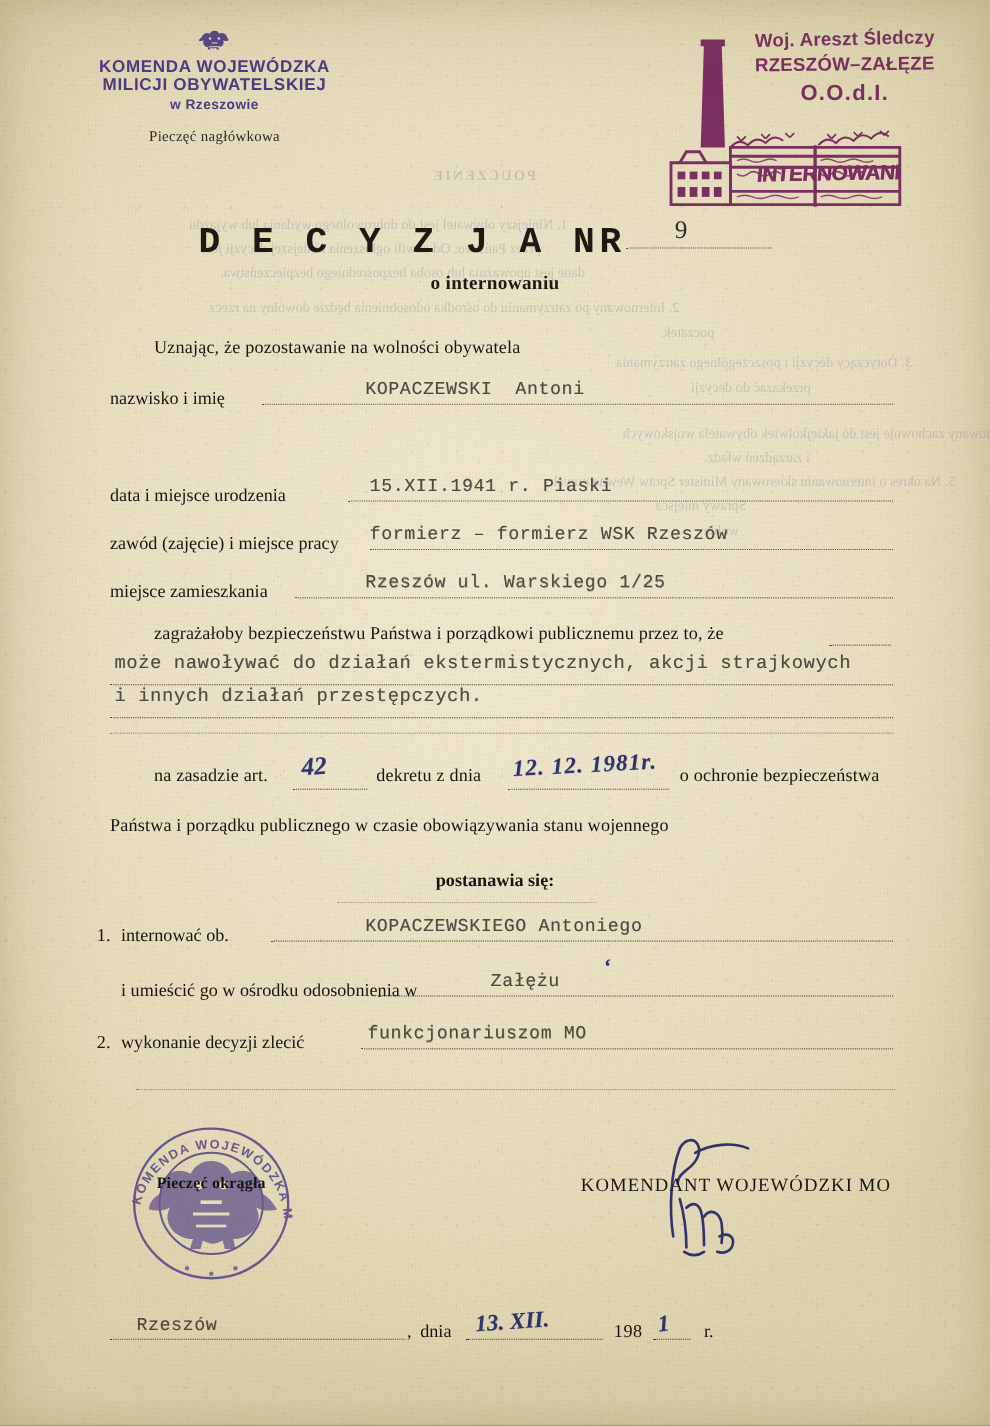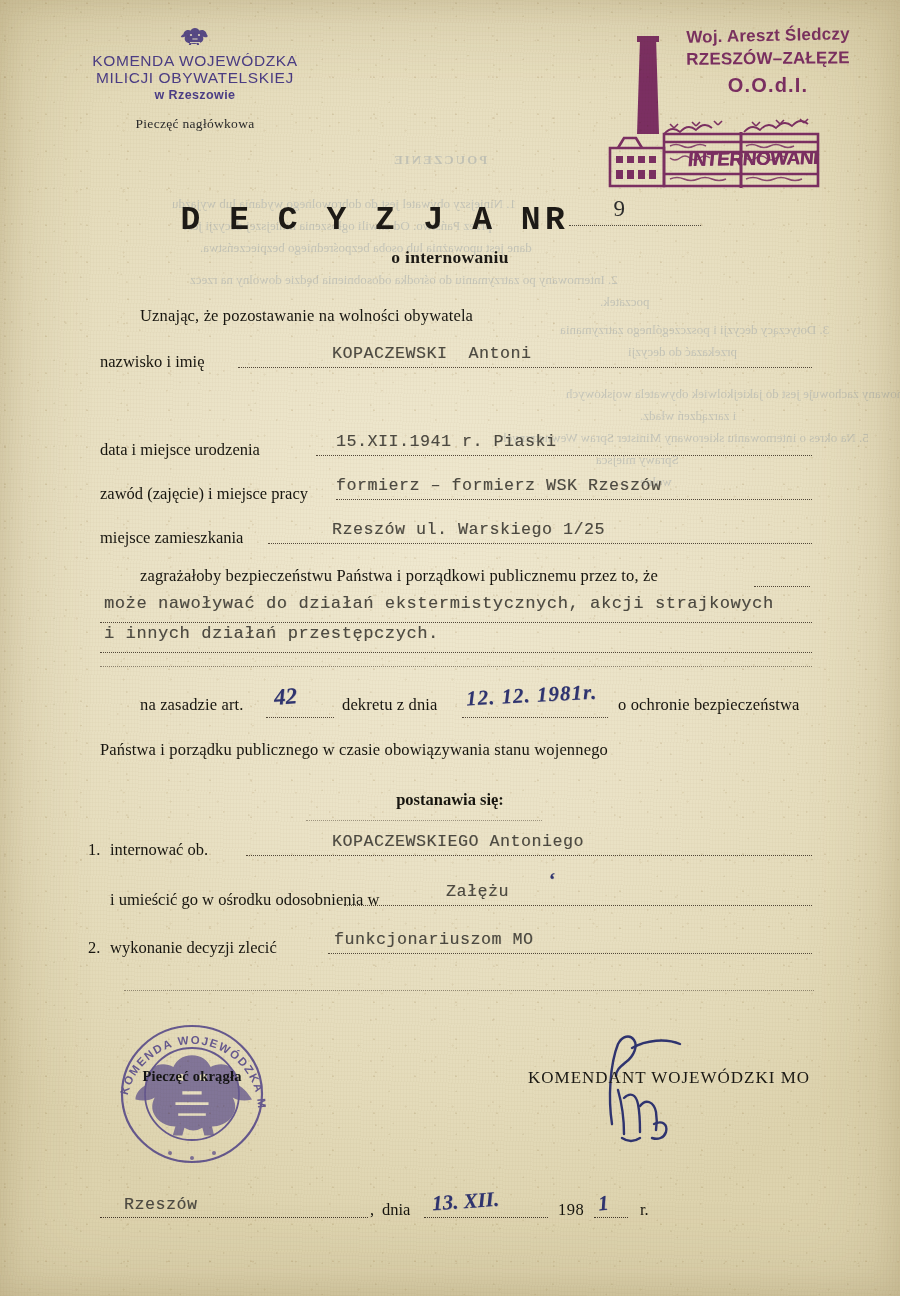--- a/index.html
+++ b/index.html
@@ -53,21 +53,21 @@
     filter:blur(.35px);
   }
 
   
   #hdr-stamp{left:60px;top:26px;width:270px;text-align:center;color:#463a82;}
   #hdr-stamp .eagle{
     width:34px;height:24px;margin:0 auto 3px;
     position:relative;filter:blur(.3px);opacity:.92;
   }
   #hdr-stamp .l1,#hdr-stamp .l2{
-    font-family:"Liberation Sans",sans-serif;font-weight:normal;
+    font-family:"Liberation Sans",sans-serif;font-weight:bold;
     font-size:15.5px;letter-spacing:.6px;line-height:16.5px;
     color:#4b3d86;filter:blur(.25px);
   }
   #hdr-stamp .l3{
     font-family:"Liberation Sans",sans-serif;font-weight:bold;
     font-size:12.5px;letter-spacing:.4px;margin-top:2px;color:#4b3d86;filter:blur(.25px);
   }
   #hdr-caption{
     left:60px;top:116px;width:270px;text-align:center;
     font-family:"Liberation Serif",serif;font-size:13.5px;color:#2b2b2b;

